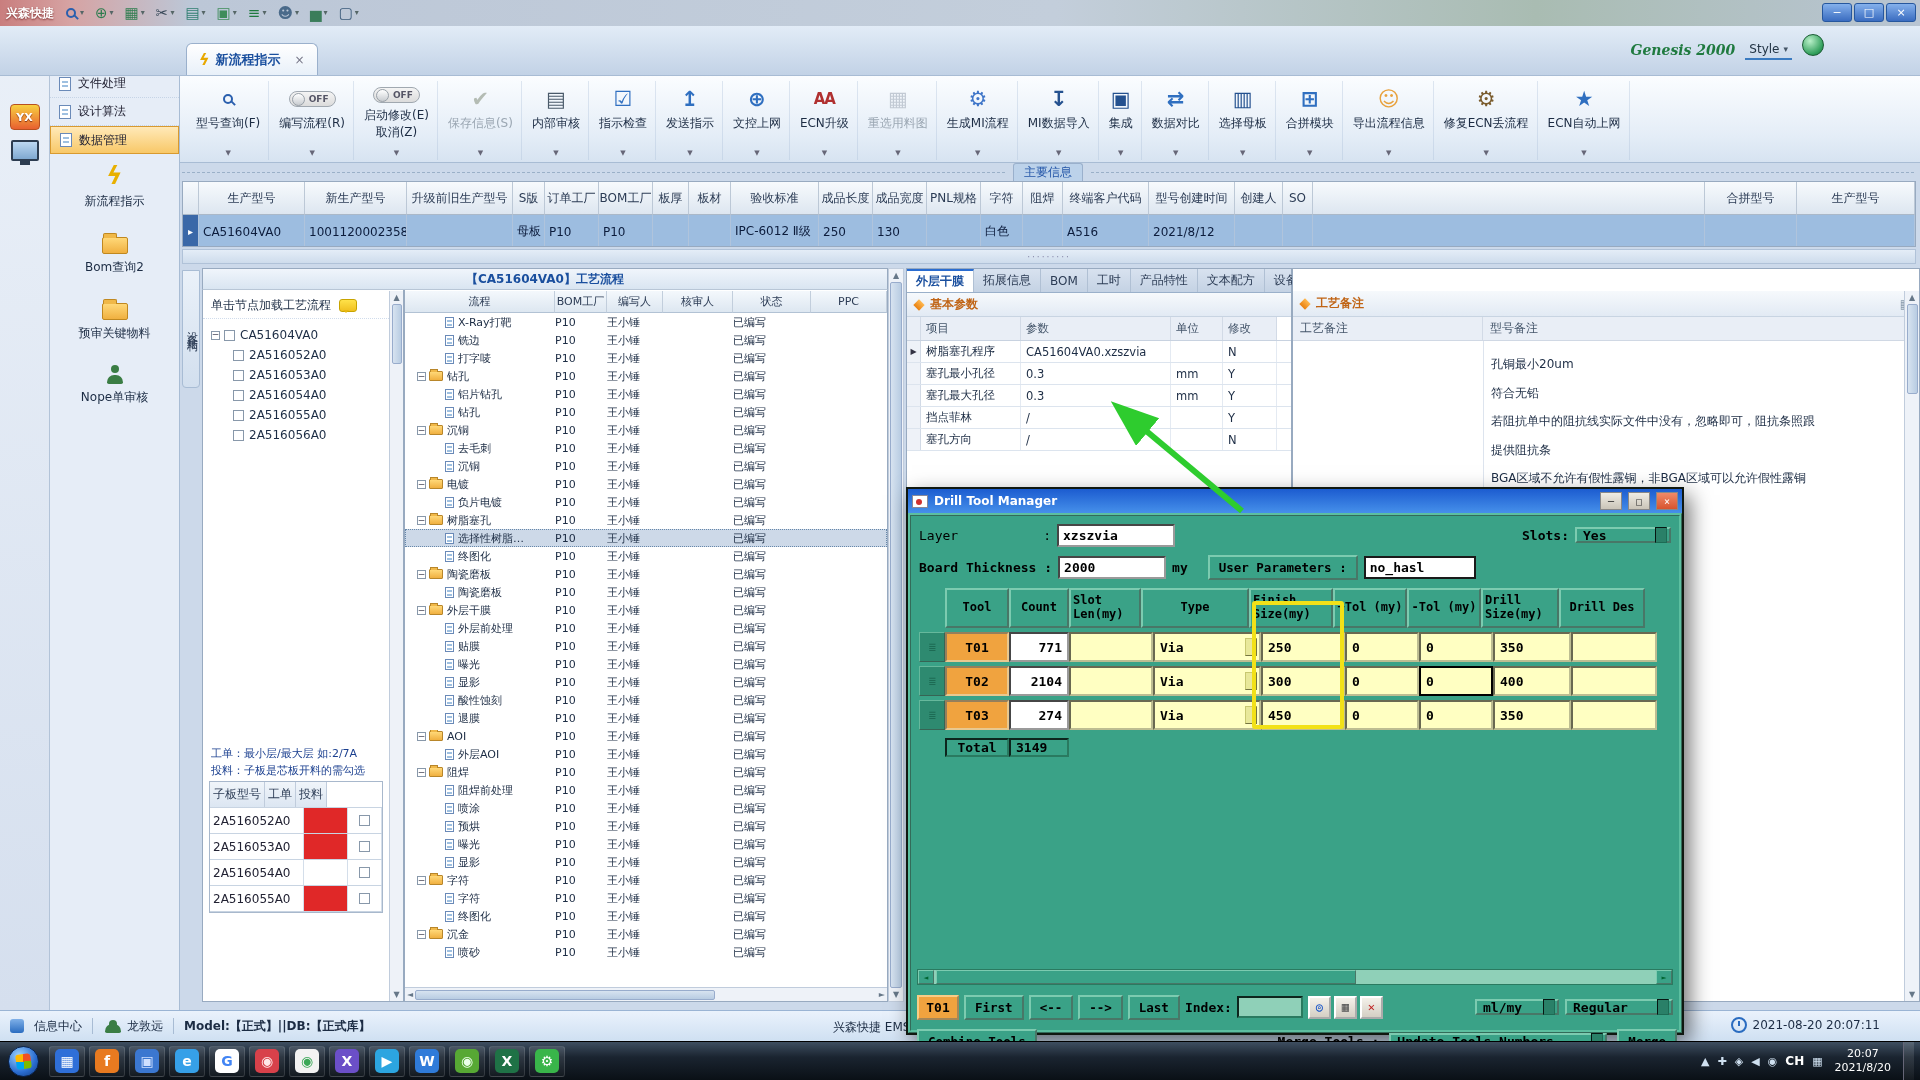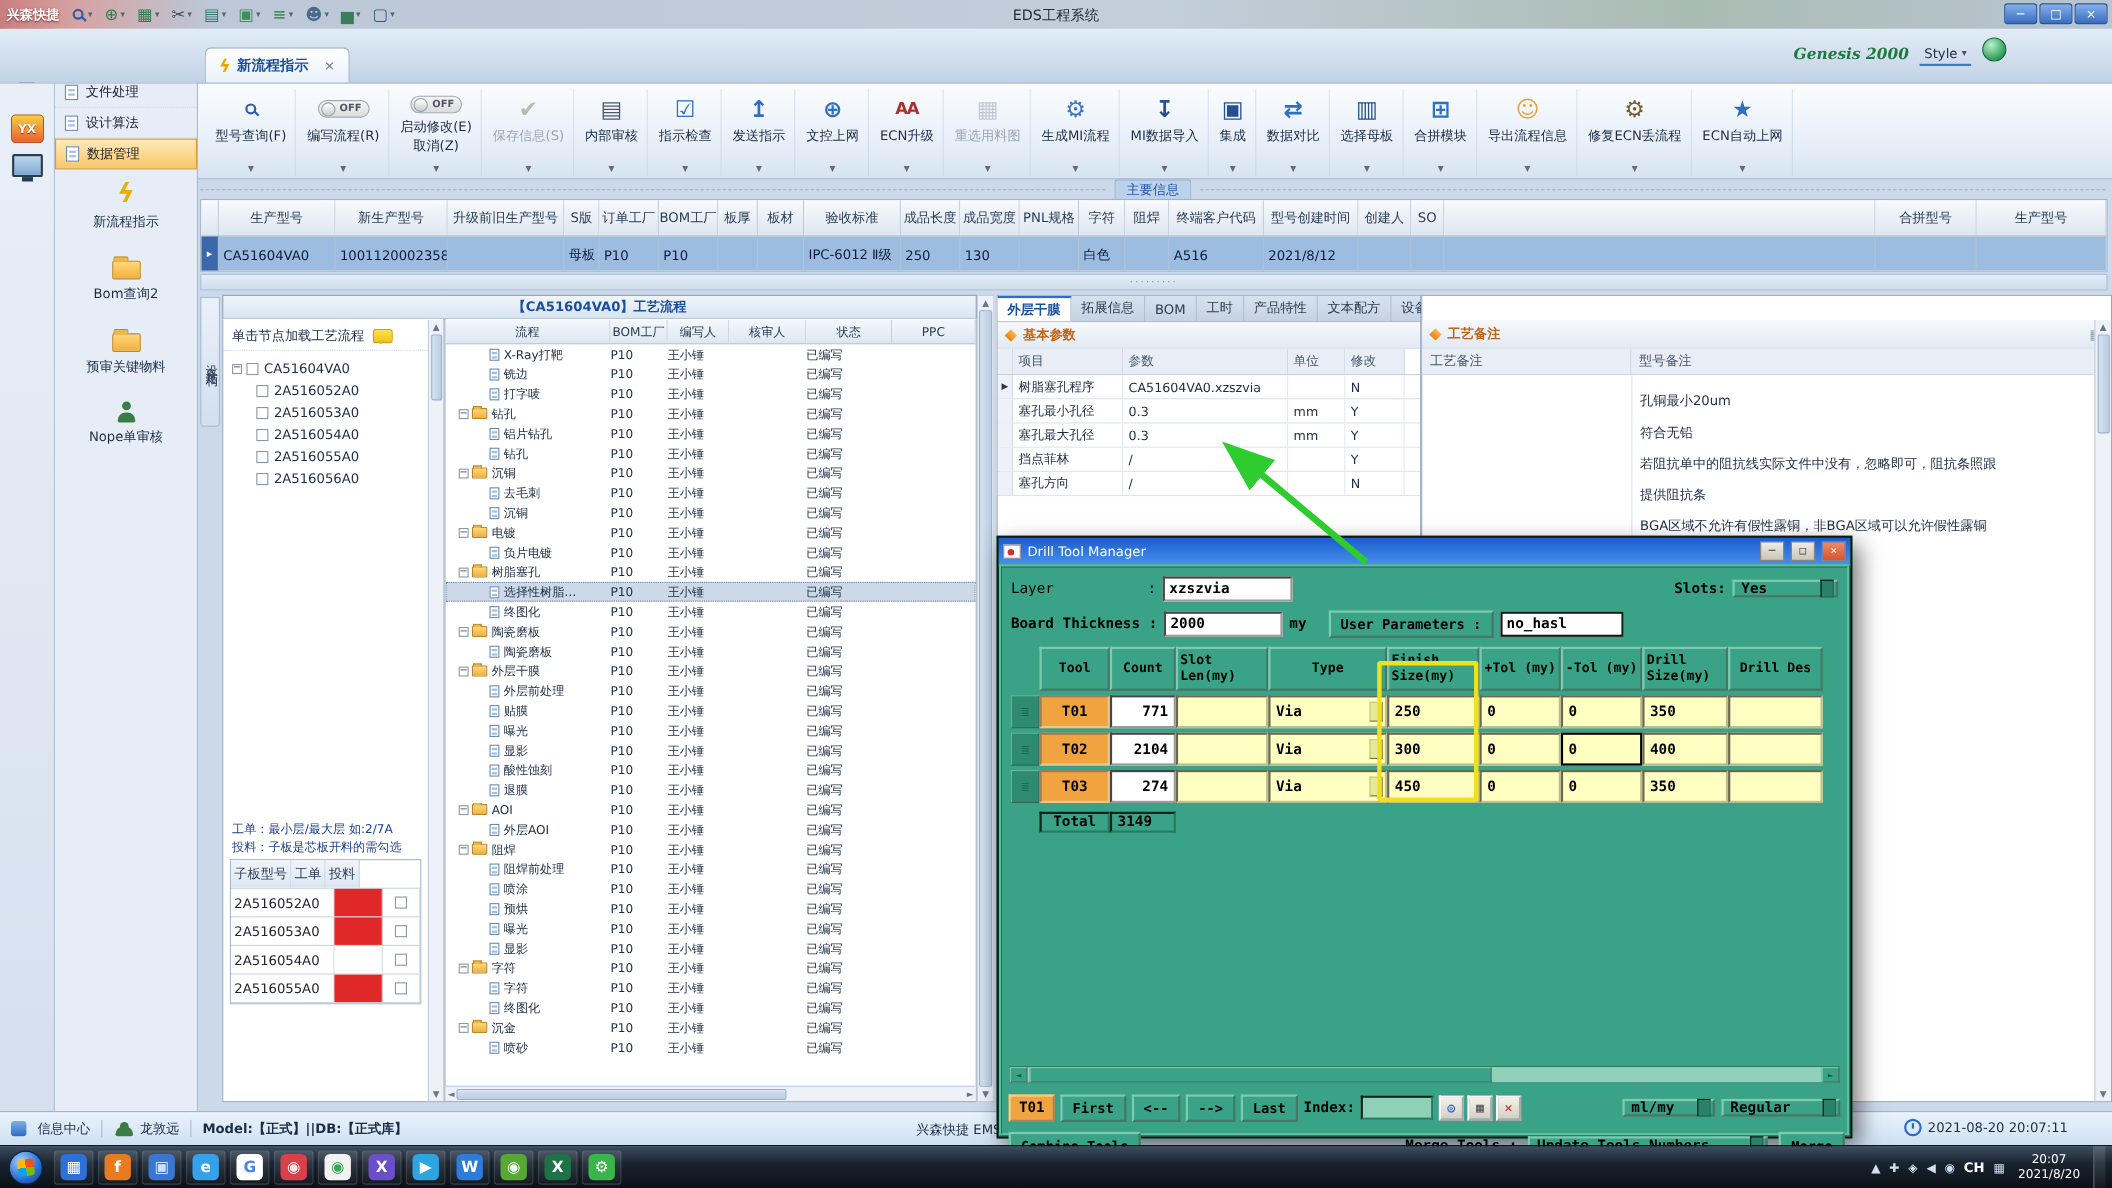--- a/index.html
+++ b/index.html
@@ -172,37 +172,37 @@
 .nbody{position:absolute;left:198px;right:22px;top:88px;font-size:12px;color:#1c2c44;line-height:1.3}
 .nline{margin-bottom:13px;min-height:15px}
 .npanel .vscroll{position:absolute;right:0;top:22px;bottom:0;width:15px;background:#eef2f8;border-left:1px solid #c0ccdc;display:flex;flex-direction:column;align-items:center;font-size:8px;color:#678;padding:2px 0}
 .npanel .vscroll .thumb{width:11px;height:90px;background:linear-gradient(90deg,#d7e3f0,#b8cce2);border:1px solid #98accc;border-radius:2px;margin-top:2px}
 
 
 .dialog{position:absolute;left:906px;top:487px;width:778px;height:548px;background:#3aa287;border:2px solid #101810;box-shadow:6px 8px 20px rgba(0,0,0,.55);z-index:40;font-family:"DejaVu Sans Mono","Liberation Mono",monospace;color:#000}
 .dtitle{position:absolute;left:0;right:0;top:0;height:24px;background:linear-gradient(#1c5cd0,#4690ea);display:flex;align-items:center;padding:0 4px;gap:6px}
 .dicon{width:16px;height:13px;background:#fff;border:1px solid #889;position:relative;flex:none}
 .dicon::after{content:"";position:absolute;left:3px;top:3px;width:6px;height:6px;background:#d03030;border-radius:50%}
-.dtext{color:#fff;font-weight:normal;font-size:12px;flex:1;font-family:"DejaVu Sans","Liberation Sans",sans-serif}
+.dtext{color:#fff;font-weight:bold;font-size:12px;flex:1;font-family:"DejaVu Sans","Liberation Sans",sans-serif}
 .dbtn-cap{width:22px;height:18px;background:linear-gradient(#efece4,#cac4b8);border:1px solid #888;display:flex;align-items:center;justify-content:center;font-size:10px;color:#333}
 .dbtn-cap.close{background:linear-gradient(#f08a68,#d8542e);color:#fff}
 .dbody{position:absolute;inset:24px 0 0 0;border:3px ridge #5cbfa0}
 .dlabel{font-weight:bold;font-size:13px;white-space:nowrap}
 .dlbl-wide{width:132px;display:flex;justify-content:space-between;font-weight:normal;font-size:13px}
 .drow1{position:absolute;left:8px;right:8px;top:6px;height:26px;display:flex;align-items:center;gap:6px}
 .drow2{position:absolute;left:8px;right:8px;top:38px;height:26px;display:flex;align-items:center;gap:6px}
 .dinput{background:#fff;border:2px inset #9a9a9a;height:23px;padding:0 4px;font-weight:bold;font-size:13px;display:flex;align-items:center;overflow:hidden;white-space:nowrap}
 .dinput.hl{border:2px solid #1a1a1a}
 .ddrop{background:#3aa287;border:2px outset #7ccbb0;display:flex;align-items:center;justify-content:space-between;gap:6px;padding:0 2px 0 6px;height:16px;font-weight:bold;font-size:13px}
 .dmark{width:12px;height:16px;background:#2a8068;border:1px inset #1d6b54;flex:none}
 .dtablewrap{position:absolute;left:8px;right:8px;top:72px}
 .dthead{display:flex}
 .dth-spacer{width:26px;flex:none}
 .dth{background:#3aa287;border:2px outset #7ccbb0;color:#000;font-weight:bold;font-size:12px;display:flex;align-items:center;justify-content:center;text-align:left;height:40px;line-height:1.15;padding:0 2px;flex:none}
-.dthead .idx-0{width:64px}.dthead .idx-1{width:60px}.dthead .idx-2{width:84px}.dthead .idx-3{width:108px}.dthead .idx-4{width:84px}
+.dthead .idx-0{width:64px}.dthead .idx-1{width:60px}.dthead .idx-2{width:72px}.dthead .idx-3{width:108px}.dthead .idx-4{width:84px}
 .dthead .idx-5{width:74px}.dthead .idx-6{width:74px}.dthead .idx-7{width:78px}.dthead .idx-8{width:86px}
 .dtr{display:flex;margin-top:4px;height:30px}
 .ddrag{width:26px;flex:none;background:#2e8a70;border:1px outset #66b89c;display:flex;align-items:center;justify-content:center;color:#1d6b54;font-size:12px}
 .ddrag::before{content:"≣"}
 .dcel{flex:none;display:flex;align-items:center;padding:0 5px;font-weight:bold;font-size:13px;overflow:hidden}
 .dtool{width:64px;background:#f0a33f;border:2px inset #e8c890;justify-content:center}
 .dcount{width:60px;background:#fff;border:2px inset #9a9a9a;justify-content:flex-end}
 .dyel{background:#ffffc2;border:2px inset #bdbd92}
 .dslot{width:84px}.dfinish{width:84px}.dptol{width:74px}.dntol{width:74px}.dsize{width:78px}.ddes{width:86px}
 .dtype{width:108px;background:#ffffc2;border:2px inset #bdbd92;justify-content:space-between;padding-right:2px}
@@ -295,21 +295,20 @@
         </span>
 
         <span class="qicon idx-8">
           <span class="qglyph" style="color: rgb(58, 125, 90);">▅</span>
         </span>
 
         <span class="qicon idx-9">
           <span class="qglyph" style="color: rgb(58, 90, 122);">▢</span>
         </span>
       </div>
-    <div class="tb-title">EDS工程系统</div>
     <div class="win-btns">
 
         <span class="win-btn idx-0">─</span>
 
         <span class="win-btn idx-1">□</span>
 
         <span class="win-btn idx-2">×</span>
       </div>
   </div>
 

